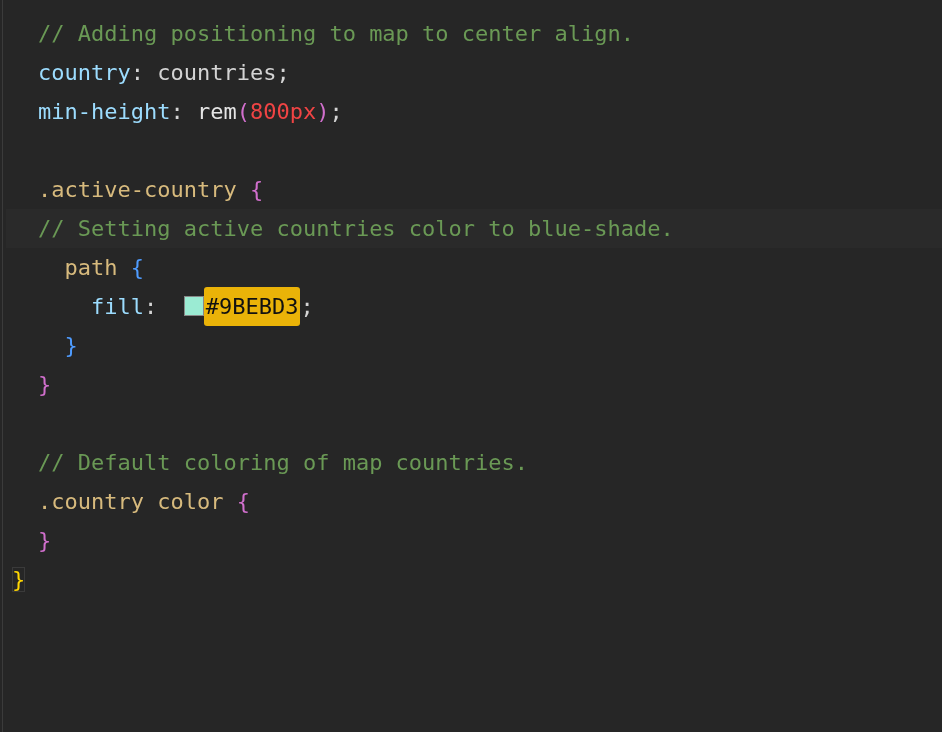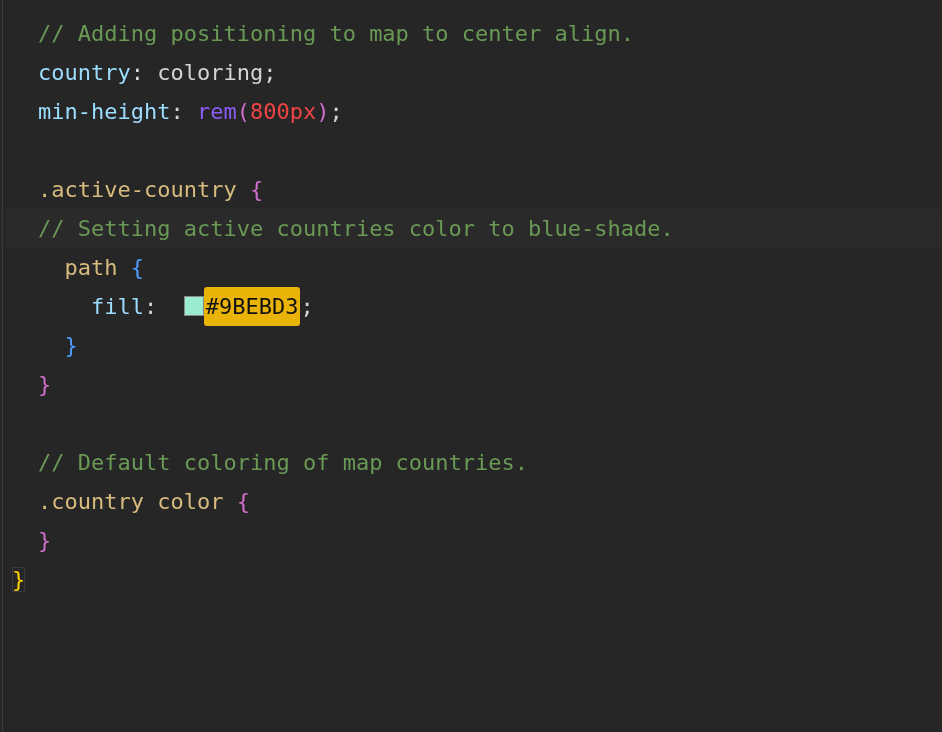--- a/index.html
+++ b/index.html
@@ -4,21 +4,21 @@
 <style>
   html,body{margin:0;padding:0;background:#262626;font-family:"Menlo","Consolas","DejaVu Sans Mono",monospace;font-size:22px;line-height:1.78;color:#ccc;overflow:hidden}
   .editor{box-sizing:border-box;width:942px;height:732px;padding:14px 0 8px 6px;position:relative}
   .line{white-space:pre;height:39px;padding-left:32px}
   .hl{background:#2a2a2a}
 
   
   .c-comment{color:#6a9955}
   .c-prop{color:#9cdcfe}
   .c-punc{color:#d4d4d4}
-  .c-func{color:#8b5cf6}
+  .c-func{color:#e5e5e5}
   .c-num{color:#ef4444}
   .c-paren{color:#d16fcd}
   .c-selector{color:#d7ba7d}
   .c-brace-p{color:#d16fcd}
   .c-brace-b{color:#4f9cff}
   .c-brace-y{color:#ffd602}
   .c-brace-y.boxed{outline:1px solid #3a3a3a;outline-offset:-1px}
 
   
   .swatch{display:inline-block;width:20px;height:20px;vertical-align:-2px;border:1px solid #888;box-sizing:border-box}
@@ -28,21 +28,21 @@
   .left-rule{position:absolute;left:2px;top:0;bottom:0;width:1px;background:#3b3b3b}
 </style>
 </head>
 <body>
 
 <div class="editor">
   <div class="left-rule"></div>
 
   <div class="line"><span class="c-comment">// Adding positioning to map to center align.</span></div>
 
-  <div class="line"><span class="c-prop">country</span><span class="c-punc">: </span><span class="c-punc">coloring</span><span class="c-punc">;</span></div>
+  <div class="line"><span class="c-prop">country</span><span class="c-punc">: </span><span class="c-punc">countries</span><span class="c-punc">;</span></div>
 
   <div class="line"><span class="c-prop">min-height</span><span class="c-punc">: </span><span class="c-func">rem</span><span class="c-paren">(</span><span class="c-num">800px</span><span class="c-paren">)</span><span class="c-punc">;</span></div>
 
   <div class="line"> </div>
 
   <div class="line"><span class="c-selector">.active-country</span><span> </span><span class="c-brace-p">{</span></div>
 
   <div class="line hl"><span class="c-comment">// Setting active countries color to blue-shade.</span></div>
 
   <div class="line">  <span class="c-selector">path</span><span> </span><span class="c-brace-b">{</span></div>

